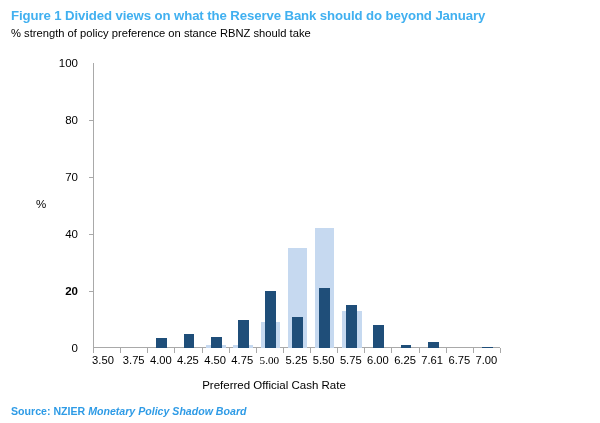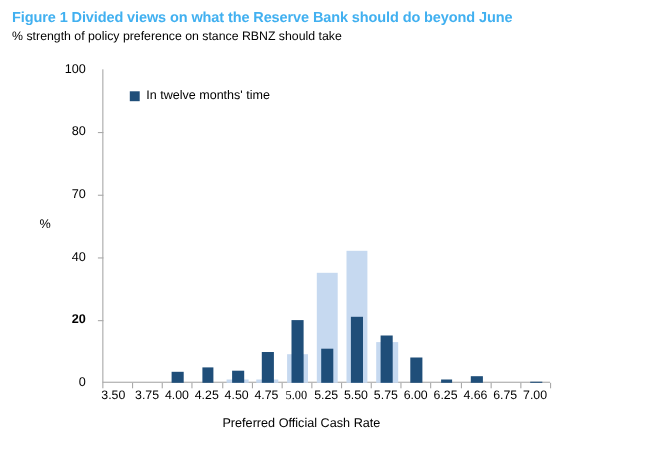--- a/index.html
+++ b/index.html
@@ -96,21 +96,21 @@
     font-size:10.6px;color:#2E9BE6;font-weight:bold;
     white-space:nowrap;
   }
   .source .ital{font-style:italic;font-weight:bold;}
 </style>
 </head>
 <body>
 
 <div class="figure-wrap">
 
-  <div class="title">Figure 1 Divided views on what the Reserve Bank should do beyond June</div>
+  <div class="title">Figure 1 Divided views on what the Reserve Bank should do beyond January</div>
   <div class="subtitle">% strength of policy preference on stance RBNZ should take</div>
 
   <div class="y-axis-labels">
       <span style="top: 285px;">0</span>
       <span style="top: 228px; font-weight: bold;">20</span>
       <span style="top: 171px;">40</span>
       <span style="top: 114px;">70</span>
       <span style="top: 57px;">80</span>
       <span style="top: 0px;">100</span>
     </div>
@@ -194,27 +194,26 @@
       <span style="left: 67.8333px;">4.00</span>
       <span style="left: 94.9667px;">4.25</span>
       <span style="left: 122.1px;">4.50</span>
       <span style="left: 149.233px;">4.75</span>
       <span style="left: 176.367px; font-family: Liberation Serif, serif;">5.00</span>
       <span style="left: 203.5px;">5.25</span>
       <span style="left: 230.633px;">5.50</span>
       <span style="left: 257.767px;">5.75</span>
       <span style="left: 284.9px;">6.00</span>
       <span style="left: 312.033px;">6.25</span>
-      <span style="left: 339.167px;">4.66</span>
+      <span style="left: 339.167px;">7.61</span>
       <span style="left: 366.3px;">6.75</span>
       <span style="left: 393.433px;">7.00</span>
     </div>
   <div class="x-axis-title">Preferred  Official Cash Rate</div>
 
   <div class="legend">
-      <div class="entry">
-        <span class="swatch dark"></span>
-        <span>In twelve months' time</span>
-      </div>
-    </div>
-
+    </div>
+
+  <div class="source">
+    <span>Source: NZIER </span><span class="ital">Monetary Policy Shadow Board</span>
+  </div>
 
 </div>
 
 </body></html>

